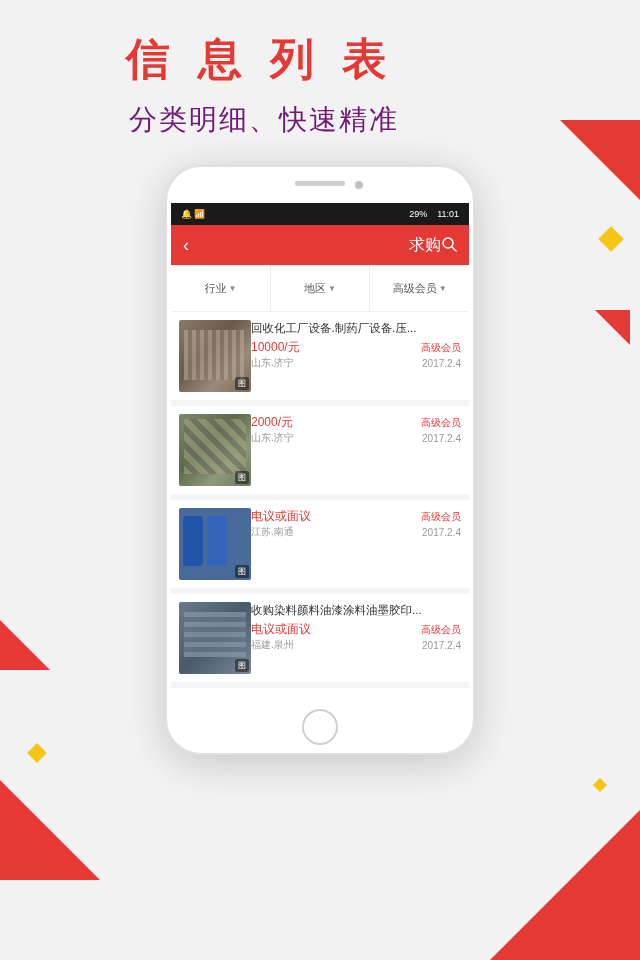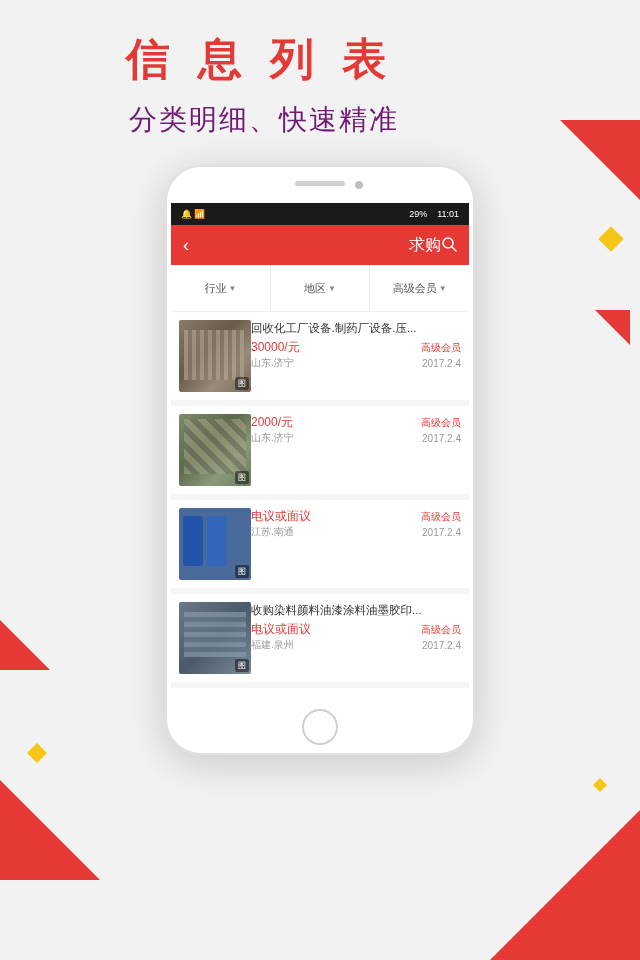--- a/index.html
+++ b/index.html
@@ -443,21 +443,21 @@
 
       <div class="list-container">
 
         <div class="list-item">
           <div class="item-img img1">
             <span class="img-label">图</span>
           </div>
           <div class="item-content">
             <div class="item-title">回收化工厂设备.制药厂设备.压...</div>
             <div class="item-price-row">
-              <span class="item-price">30000/元</span>
+              <span class="item-price">10000/元</span>
               <span class="item-badge">高级会员</span>
             </div>
             <div class="item-location-row">
               <span class="item-location">山东.济宁</span>
               <span class="item-date">2017.2.4</span>
             </div>
           </div>
         </div>
 
         <div class="list-item">

